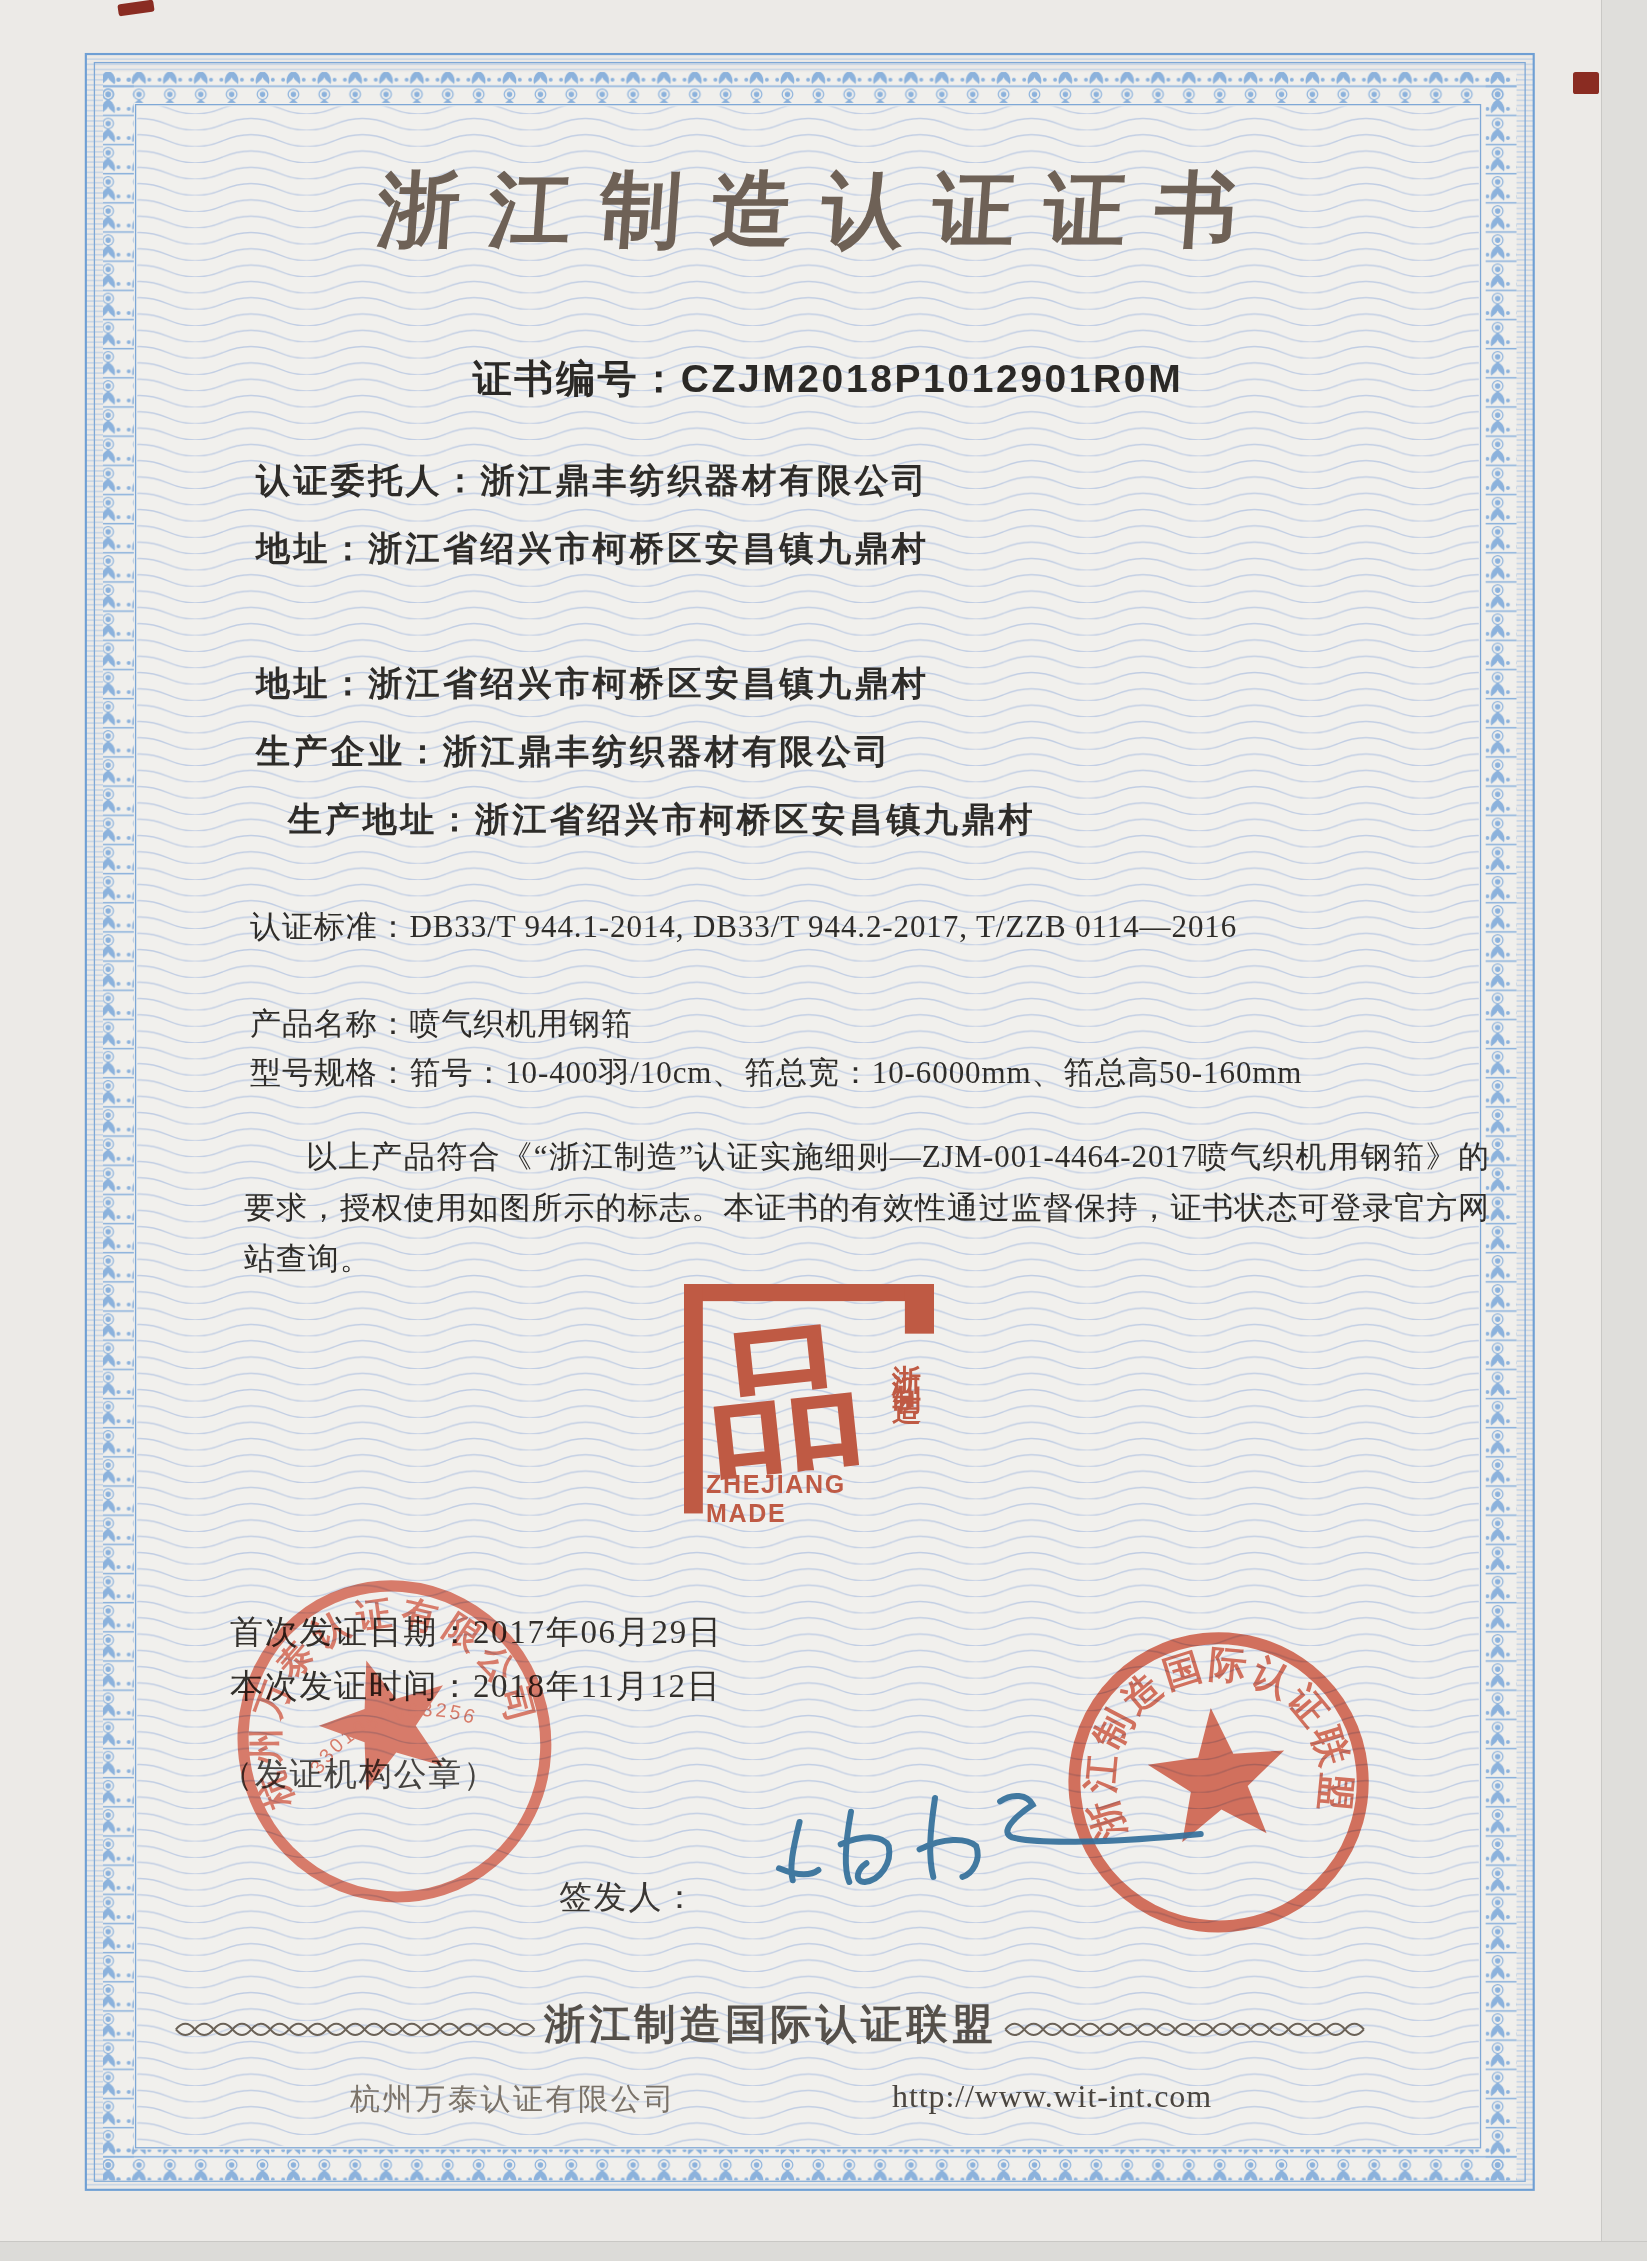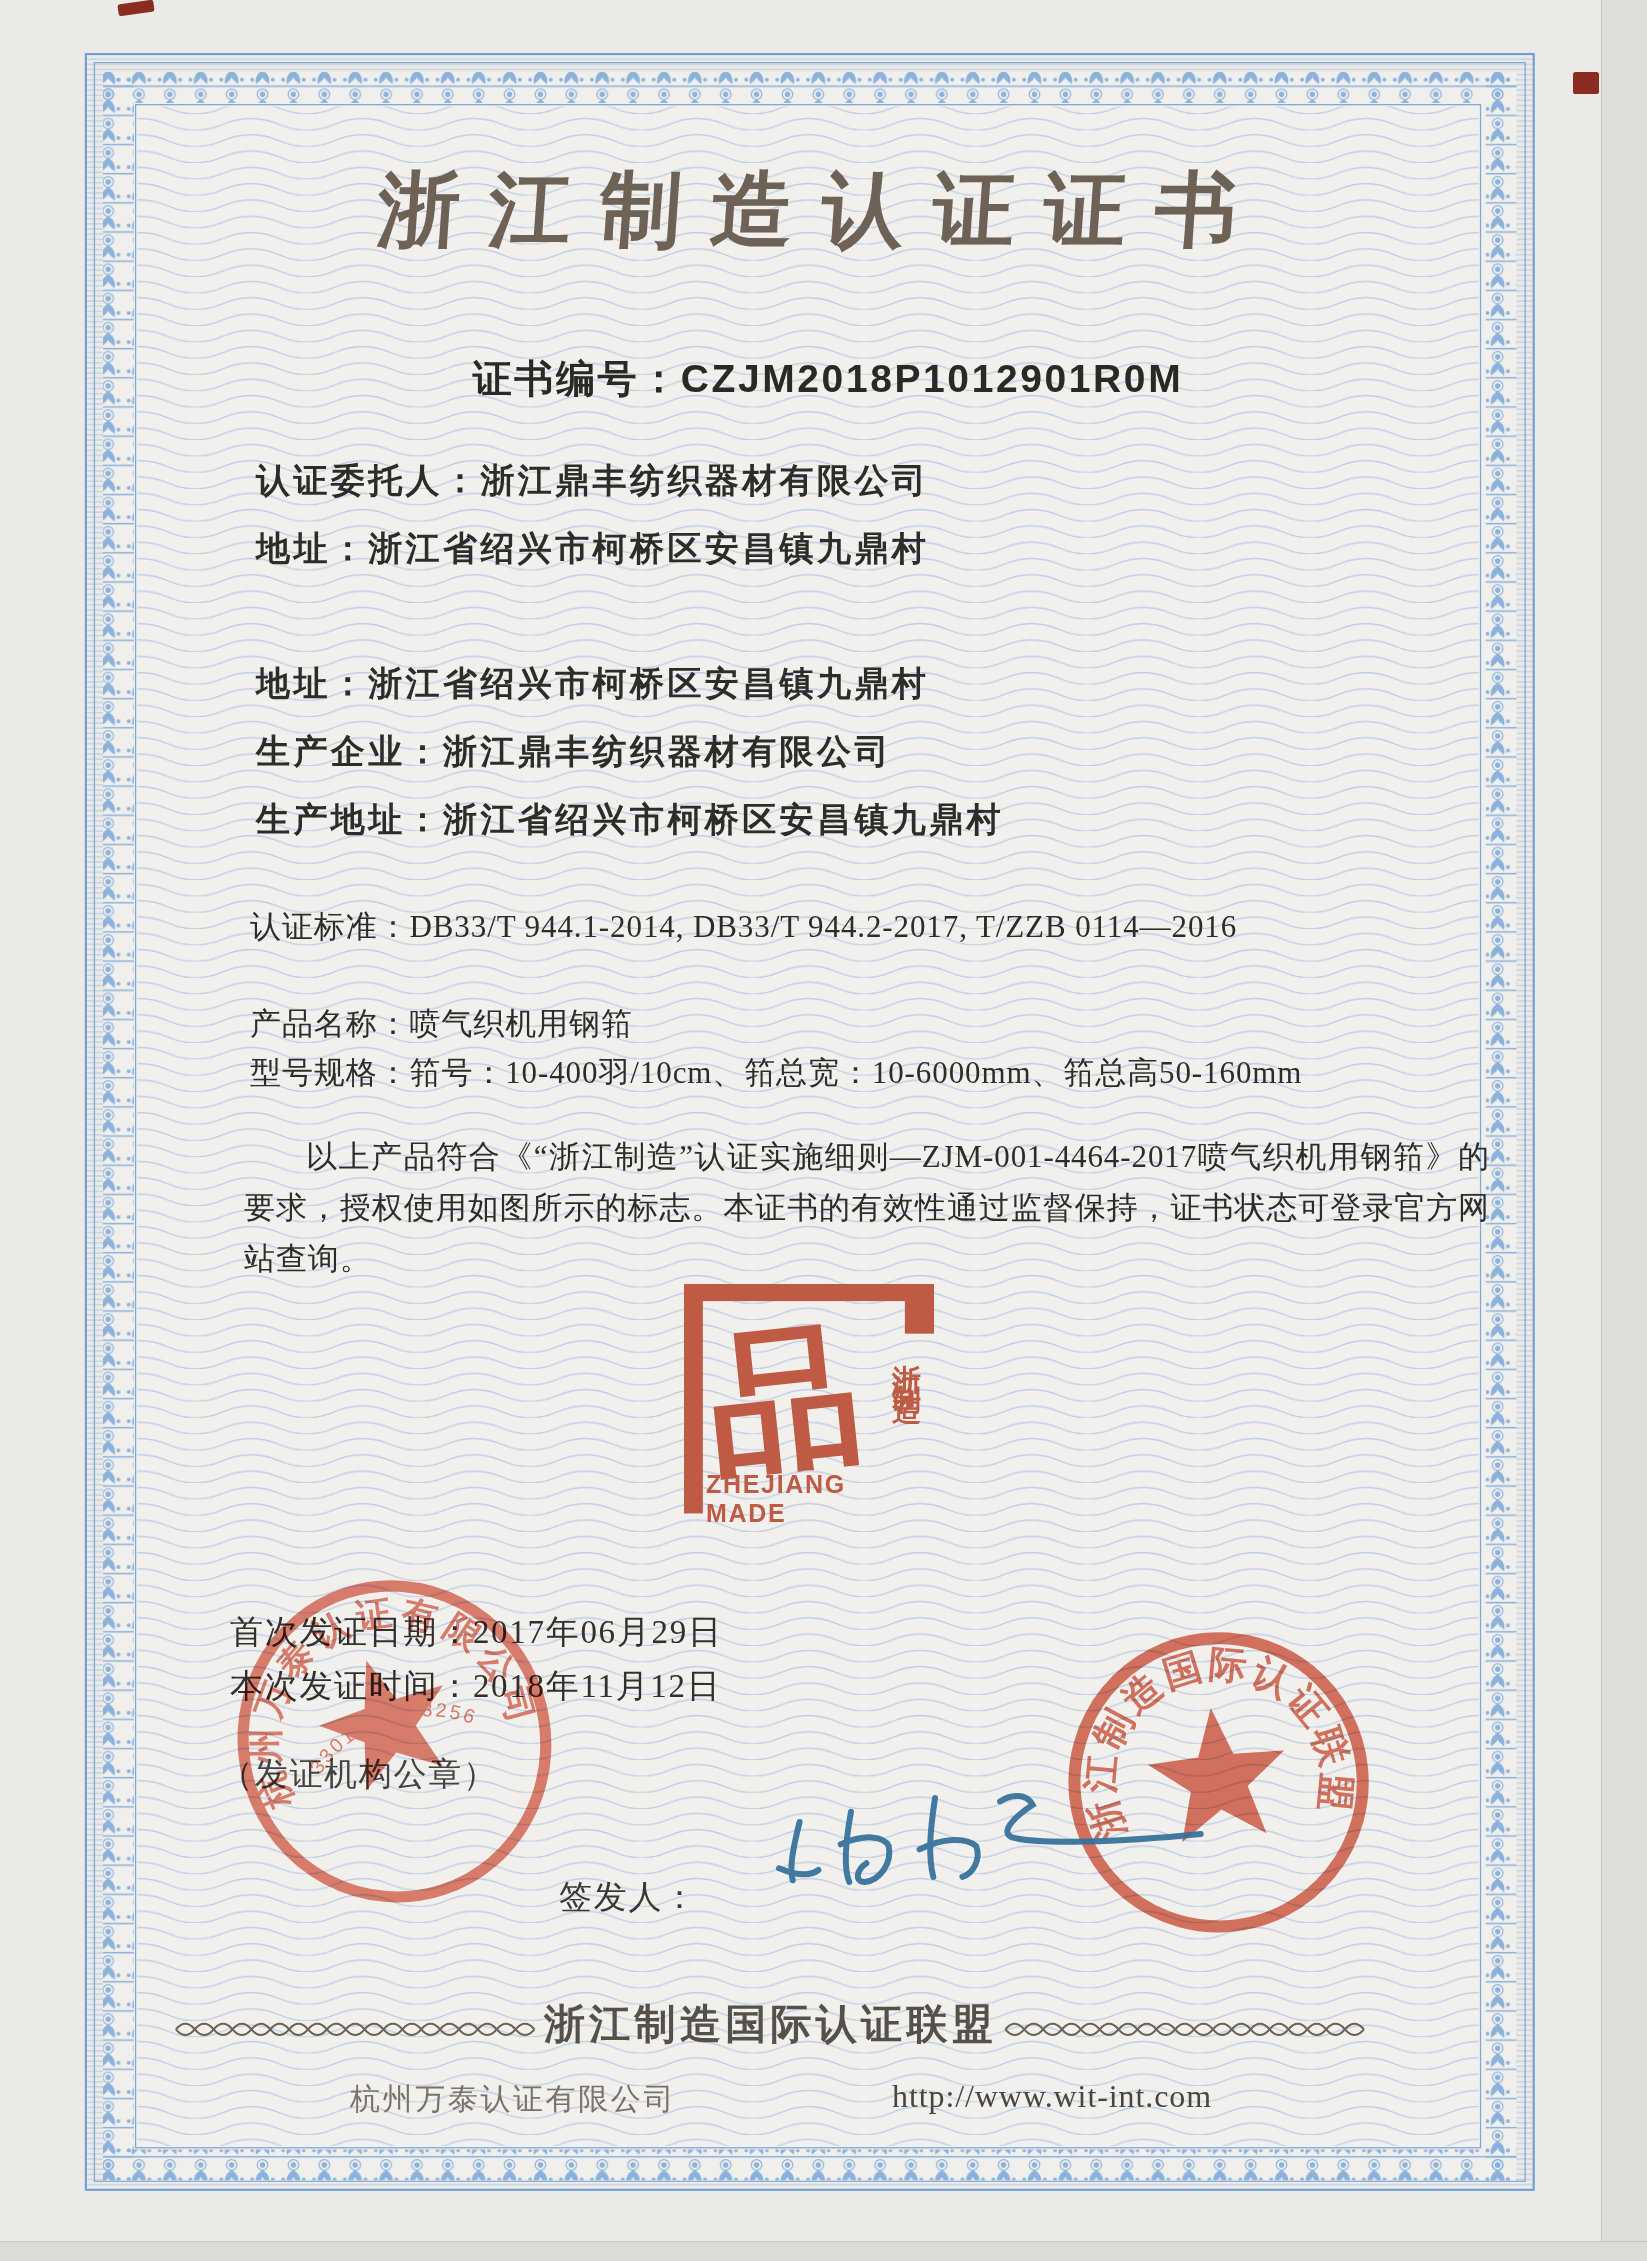--- a/index.html
+++ b/index.html
@@ -88,21 +88,21 @@
   <div class="abs speck" style="left:118px;top:1.7px;width:36px;height:12px;transform:rotate(-8deg);"></div>
   <div class="abs speck" style="left:1573px;top:72px;width:26px;height:22px;"></div>
 
   <div class="txt title">浙江制造认证证书</div>
   <div class="txt certno">证书编号：CZJM2018P1012901R0M</div>
 
   <div class="txt info" style="top:458px;text-align:right;">认证委托人：浙江鼎丰纺织器材有限公司</div>
   <div class="txt info" style="top:526px;">地址：浙江省绍兴市柯桥区安昌镇九鼎村</div>
   <div class="txt info" style="top:661px;">地址：浙江省绍兴市柯桥区安昌镇九鼎村</div>
   <div class="txt info" style="top:729px;">生产企业：浙江鼎丰纺织器材有限公司</div>
-  <div class="txt info" style="top:797px;">生产地址：浙江省绍兴市柯桥区安昌镇九鼎村</div>
+  <div class="txt info" style="top:797px;margin-left:32px;">生产地址：浙江省绍兴市柯桥区安昌镇九鼎村</div>
 
   <div class="txt spec" style="top:906px;">认证标准：DB33/T 944.1-2014, DB33/T 944.2-2017, T/ZZB 0114—2016</div>
   <div class="txt spec" style="top:1003px;">产品名称：喷气织机用钢筘</div>
   <div class="txt spec" style="top:1052px;">型号规格：筘号：10-400羽/10cm、筘总宽：10-6000mm、筘总高50-160mm</div>
 
   <div class="para">以上产品符合《“浙江制造”认证实施细则—ZJM-001-4464-2017喷气织机用钢筘》的要求，授权使用如图所示的标志。本证书的有效性通过监督保持，证书状态可登录官方网站查询。</div>
 
   <div class="logo">
     <svg width="250" height="244" viewBox="0 0 292 285">
       <g fill="#bf5a44">

